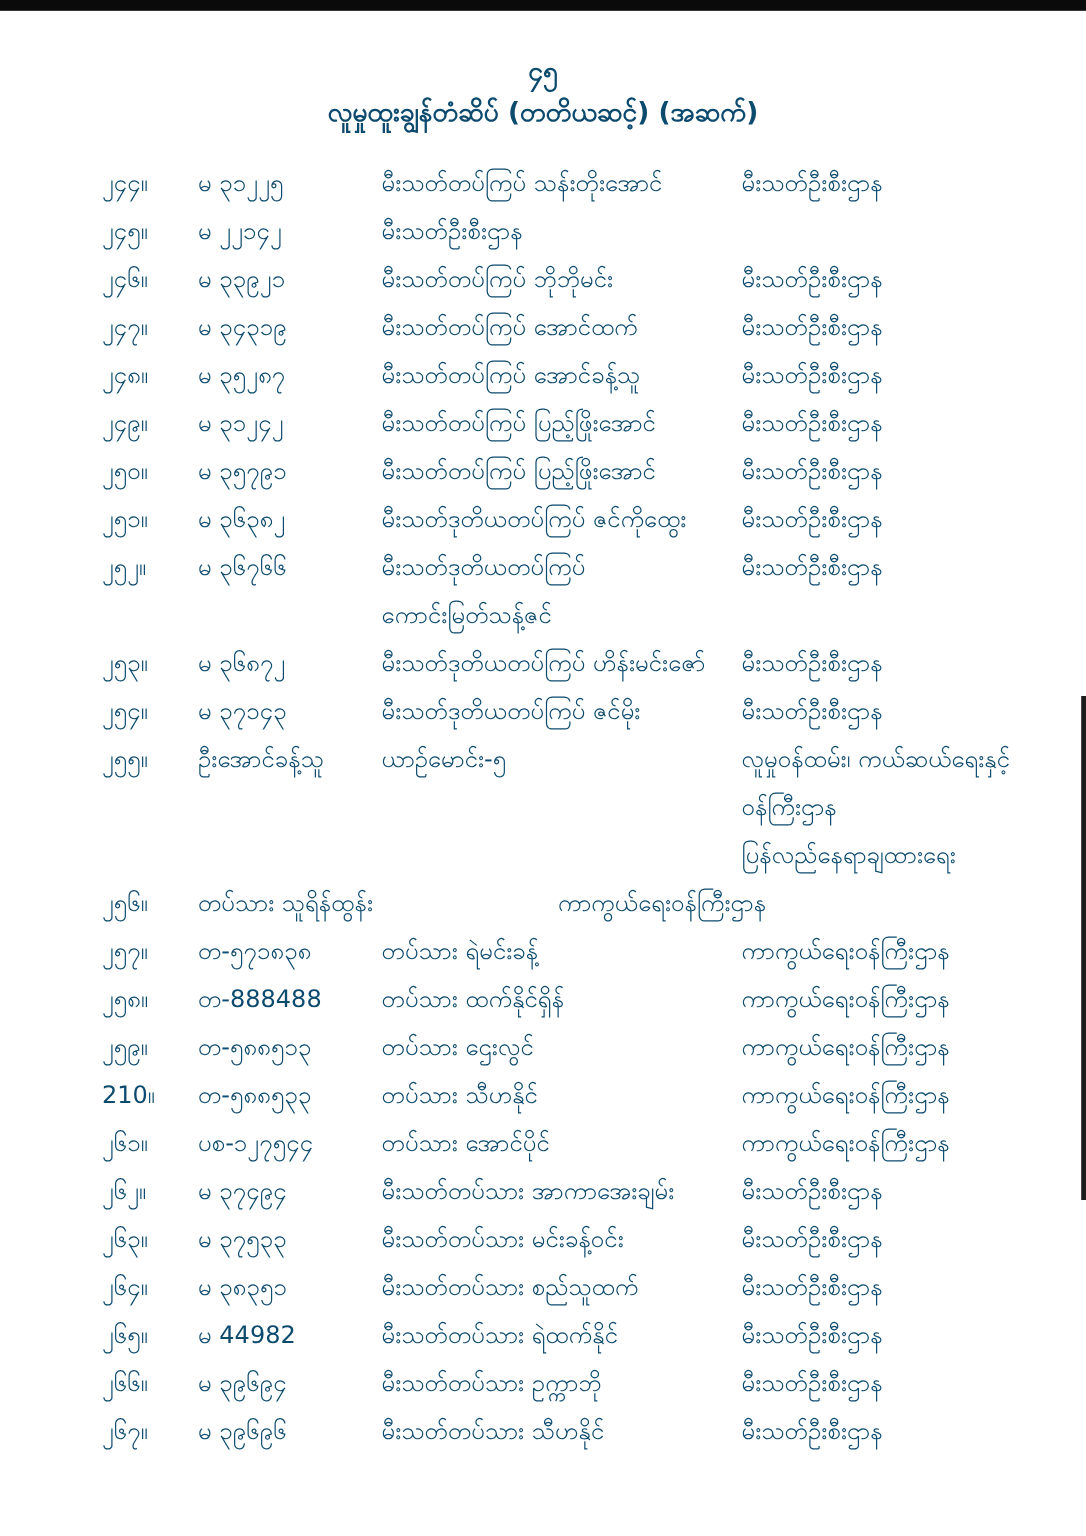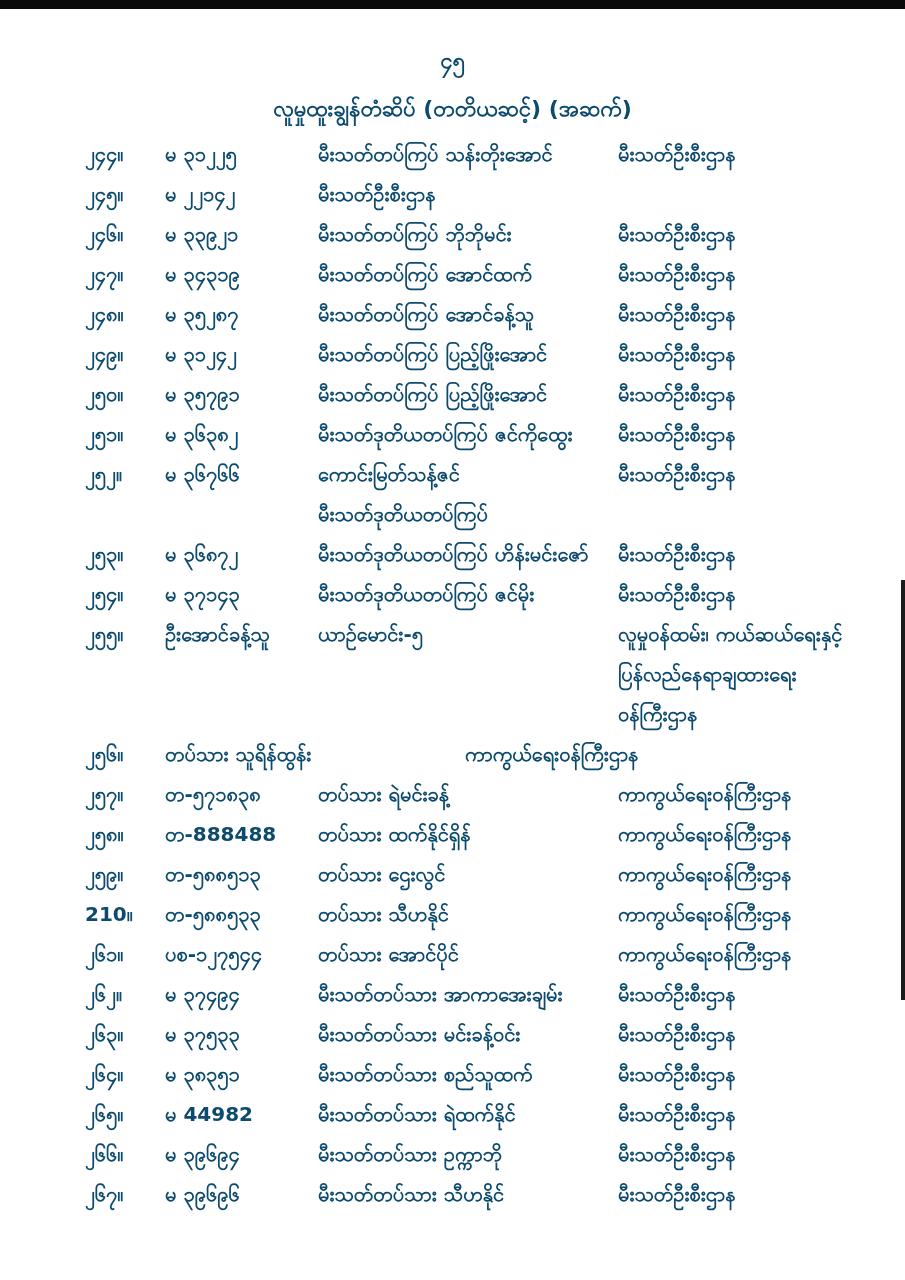--- a/index.html
+++ b/index.html
@@ -23,25 +23,24 @@
   }
   .page-number{
     font-size:22px;
     font-weight:600;
     line-height:30px;
   }
   .doc-title{
     font-size:22px;
     font-weight:700;
     line-height:34px;
-    margin-top:16px;
+    margin-top:2px;
   }
   .list{
-    margin-top:8px;
-    font-weight:bold;
+    margin-top:20px;
   }
   .row{
     display:flex;
     align-items:flex-start;
     padding-left:85px;
     padding-right:40px;
   }
   .c{
     font-size:20px;
     line-height:40px;
@@ -176,22 +175,22 @@
         </div>
       </div>
       <div class="row">
         <div class="c c-no">
           <span class="line">၂၅၂။</span>
         </div>
         <div class="c c-id">
           <span class="line">မ ၃၆၇၆၆</span>
         </div>
         <div class="c c-name">
+          <span class="line">မီးသတ်ဒုတိယတပ်ကြပ်</span>
           <span class="line">ကောင်းမြတ်သန့်ဇင်</span>
-          <span class="line">မီးသတ်ဒုတိယတပ်ကြပ်</span>
         </div>
         <div class="c c-dept">
           <span class="line">မီးသတ်ဦးစီးဌာန</span>
         </div>
       </div>
       <div class="row">
         <div class="c c-no">
           <span class="line">၂၅၃။</span>
         </div>
         <div class="c c-id">
@@ -223,22 +222,22 @@
           <span class="line">၂၅၅။</span>
         </div>
         <div class="c c-id">
           <span class="line">ဦးအောင်ခန့်သူ</span>
         </div>
         <div class="c c-name">
           <span class="line">ယာဉ်မောင်း-၅</span>
         </div>
         <div class="c c-dept">
           <span class="line">လူမှုဝန်ထမ်း၊ ကယ်ဆယ်ရေးနှင့်</span>
+          <span class="line">ဝန်ကြီးဌာန</span>
           <span class="line">ပြန်လည်နေရာချထားရေး</span>
-          <span class="line">ဝန်ကြီးဌာန</span>
         </div>
       </div>
       <div class="row">
         <div class="c c-no">
           <span class="line">၂၅၆။</span>
         </div>
         <div class="c c-name">
           <span class="line">တပ်သား သူရိန်ထွန်း</span>
         </div>
         <div class="c c-dept">

